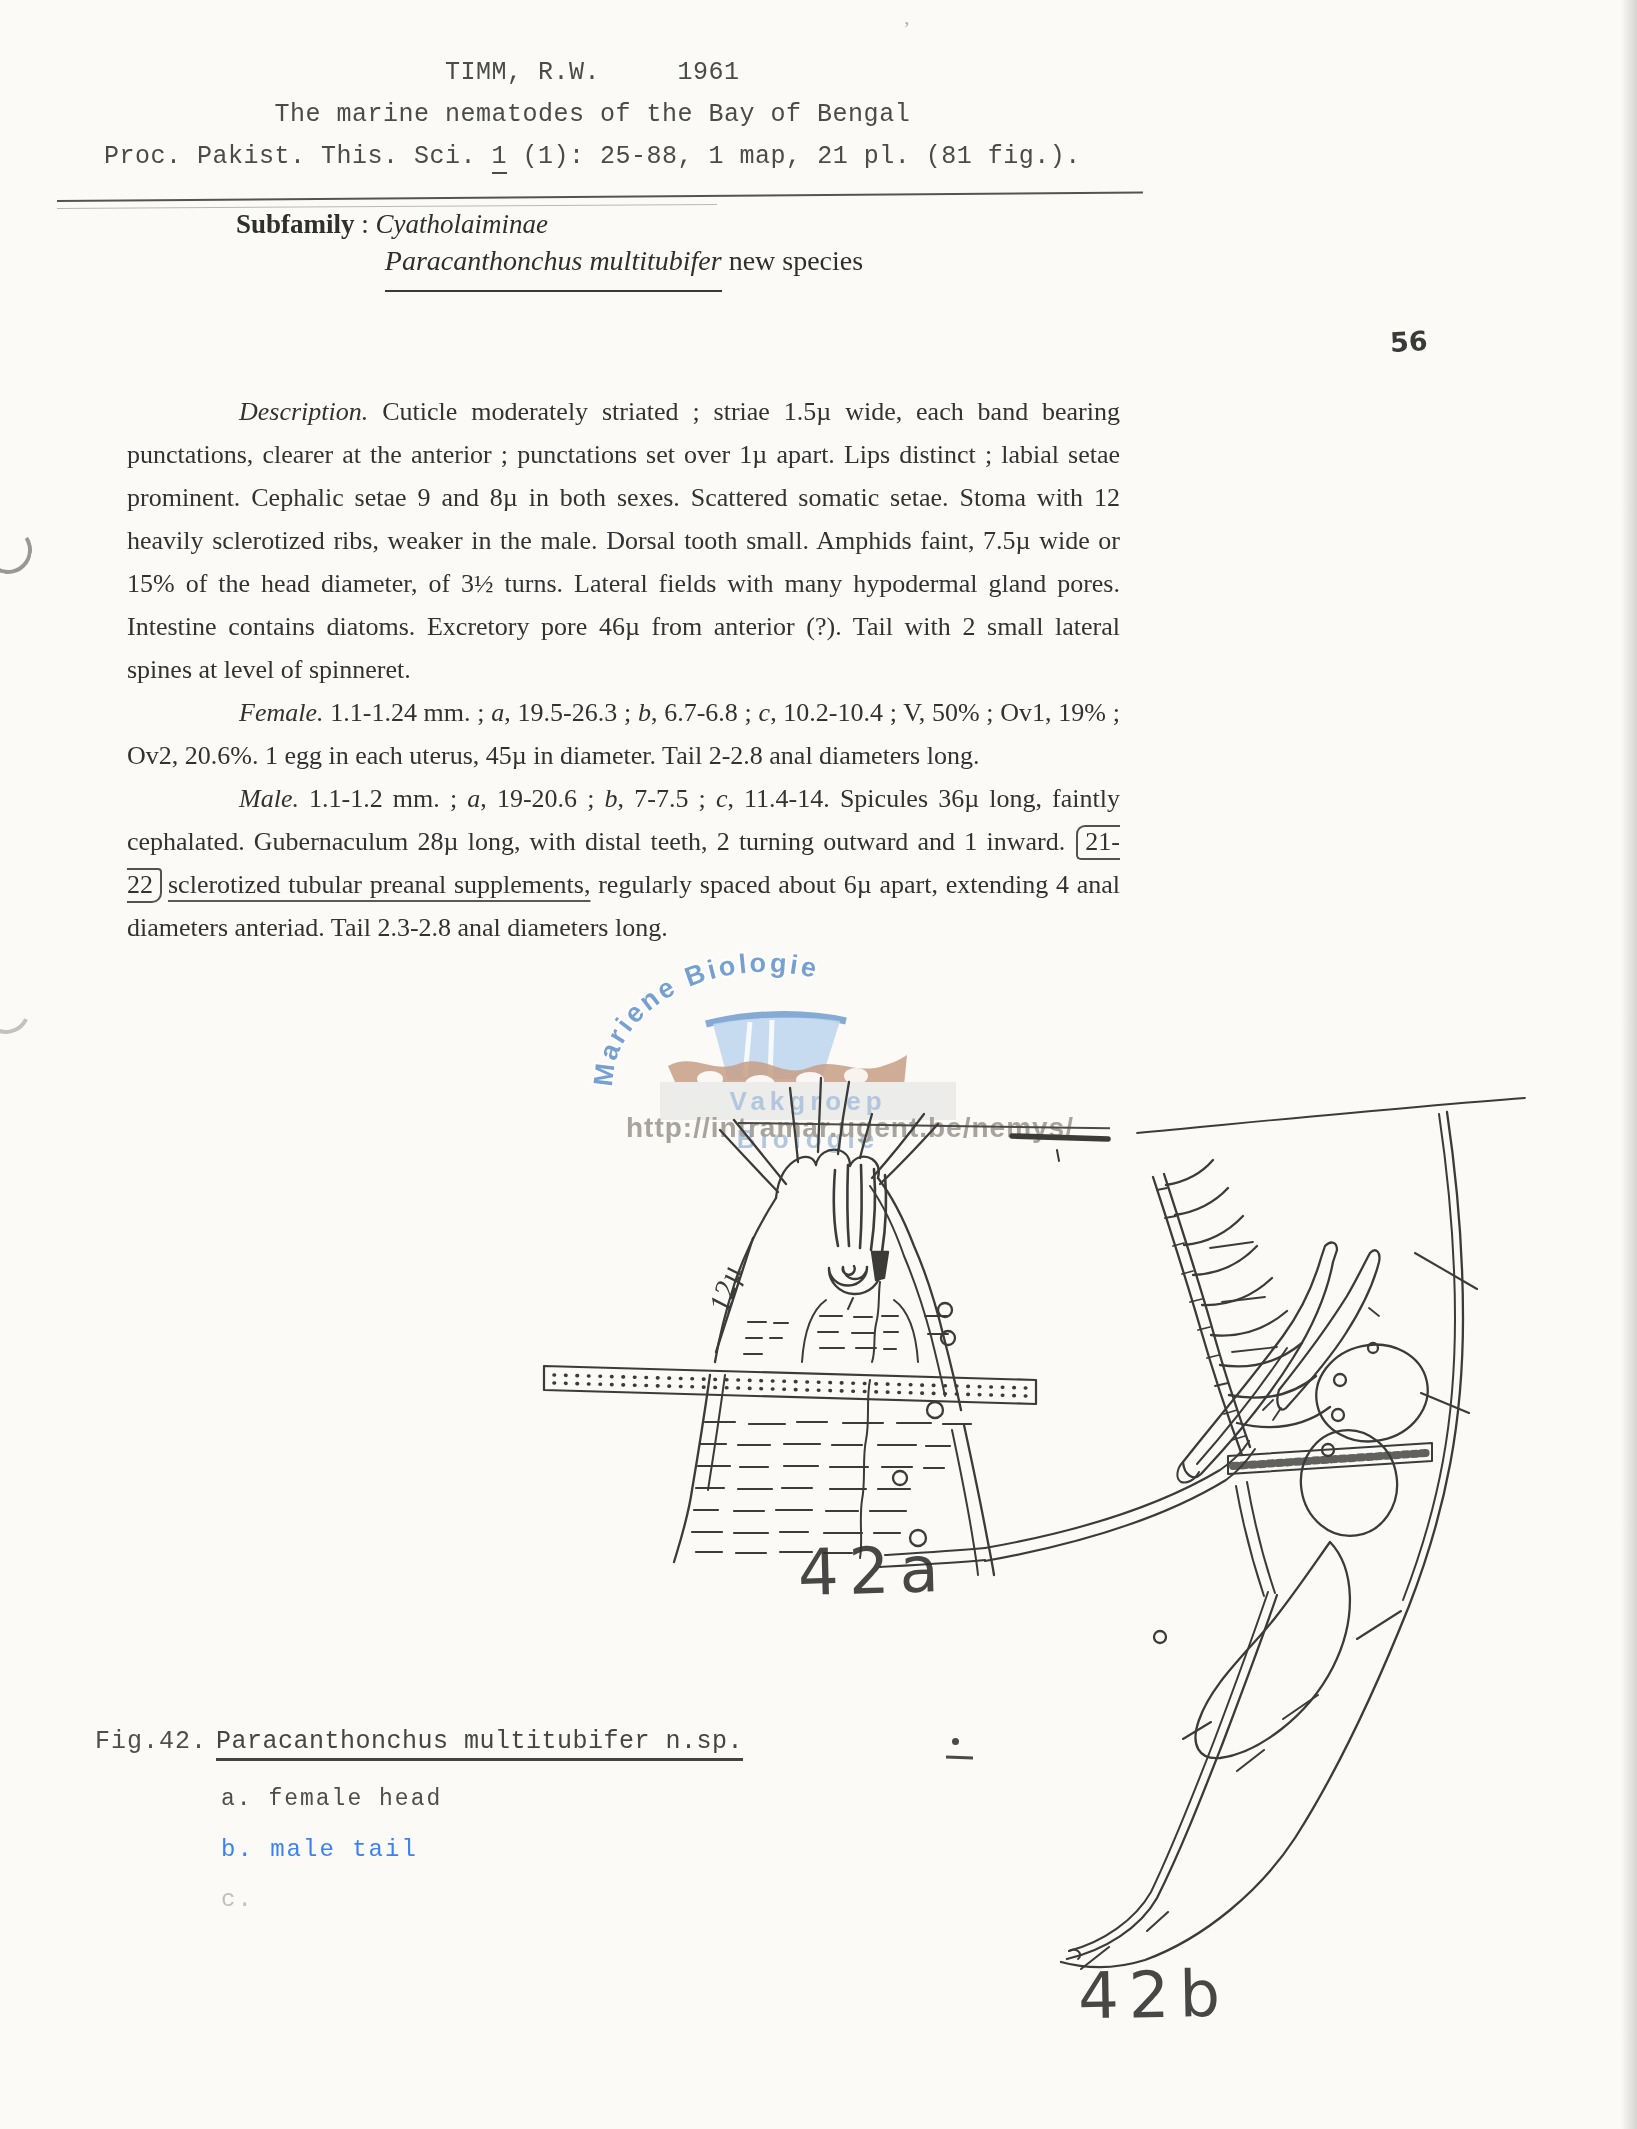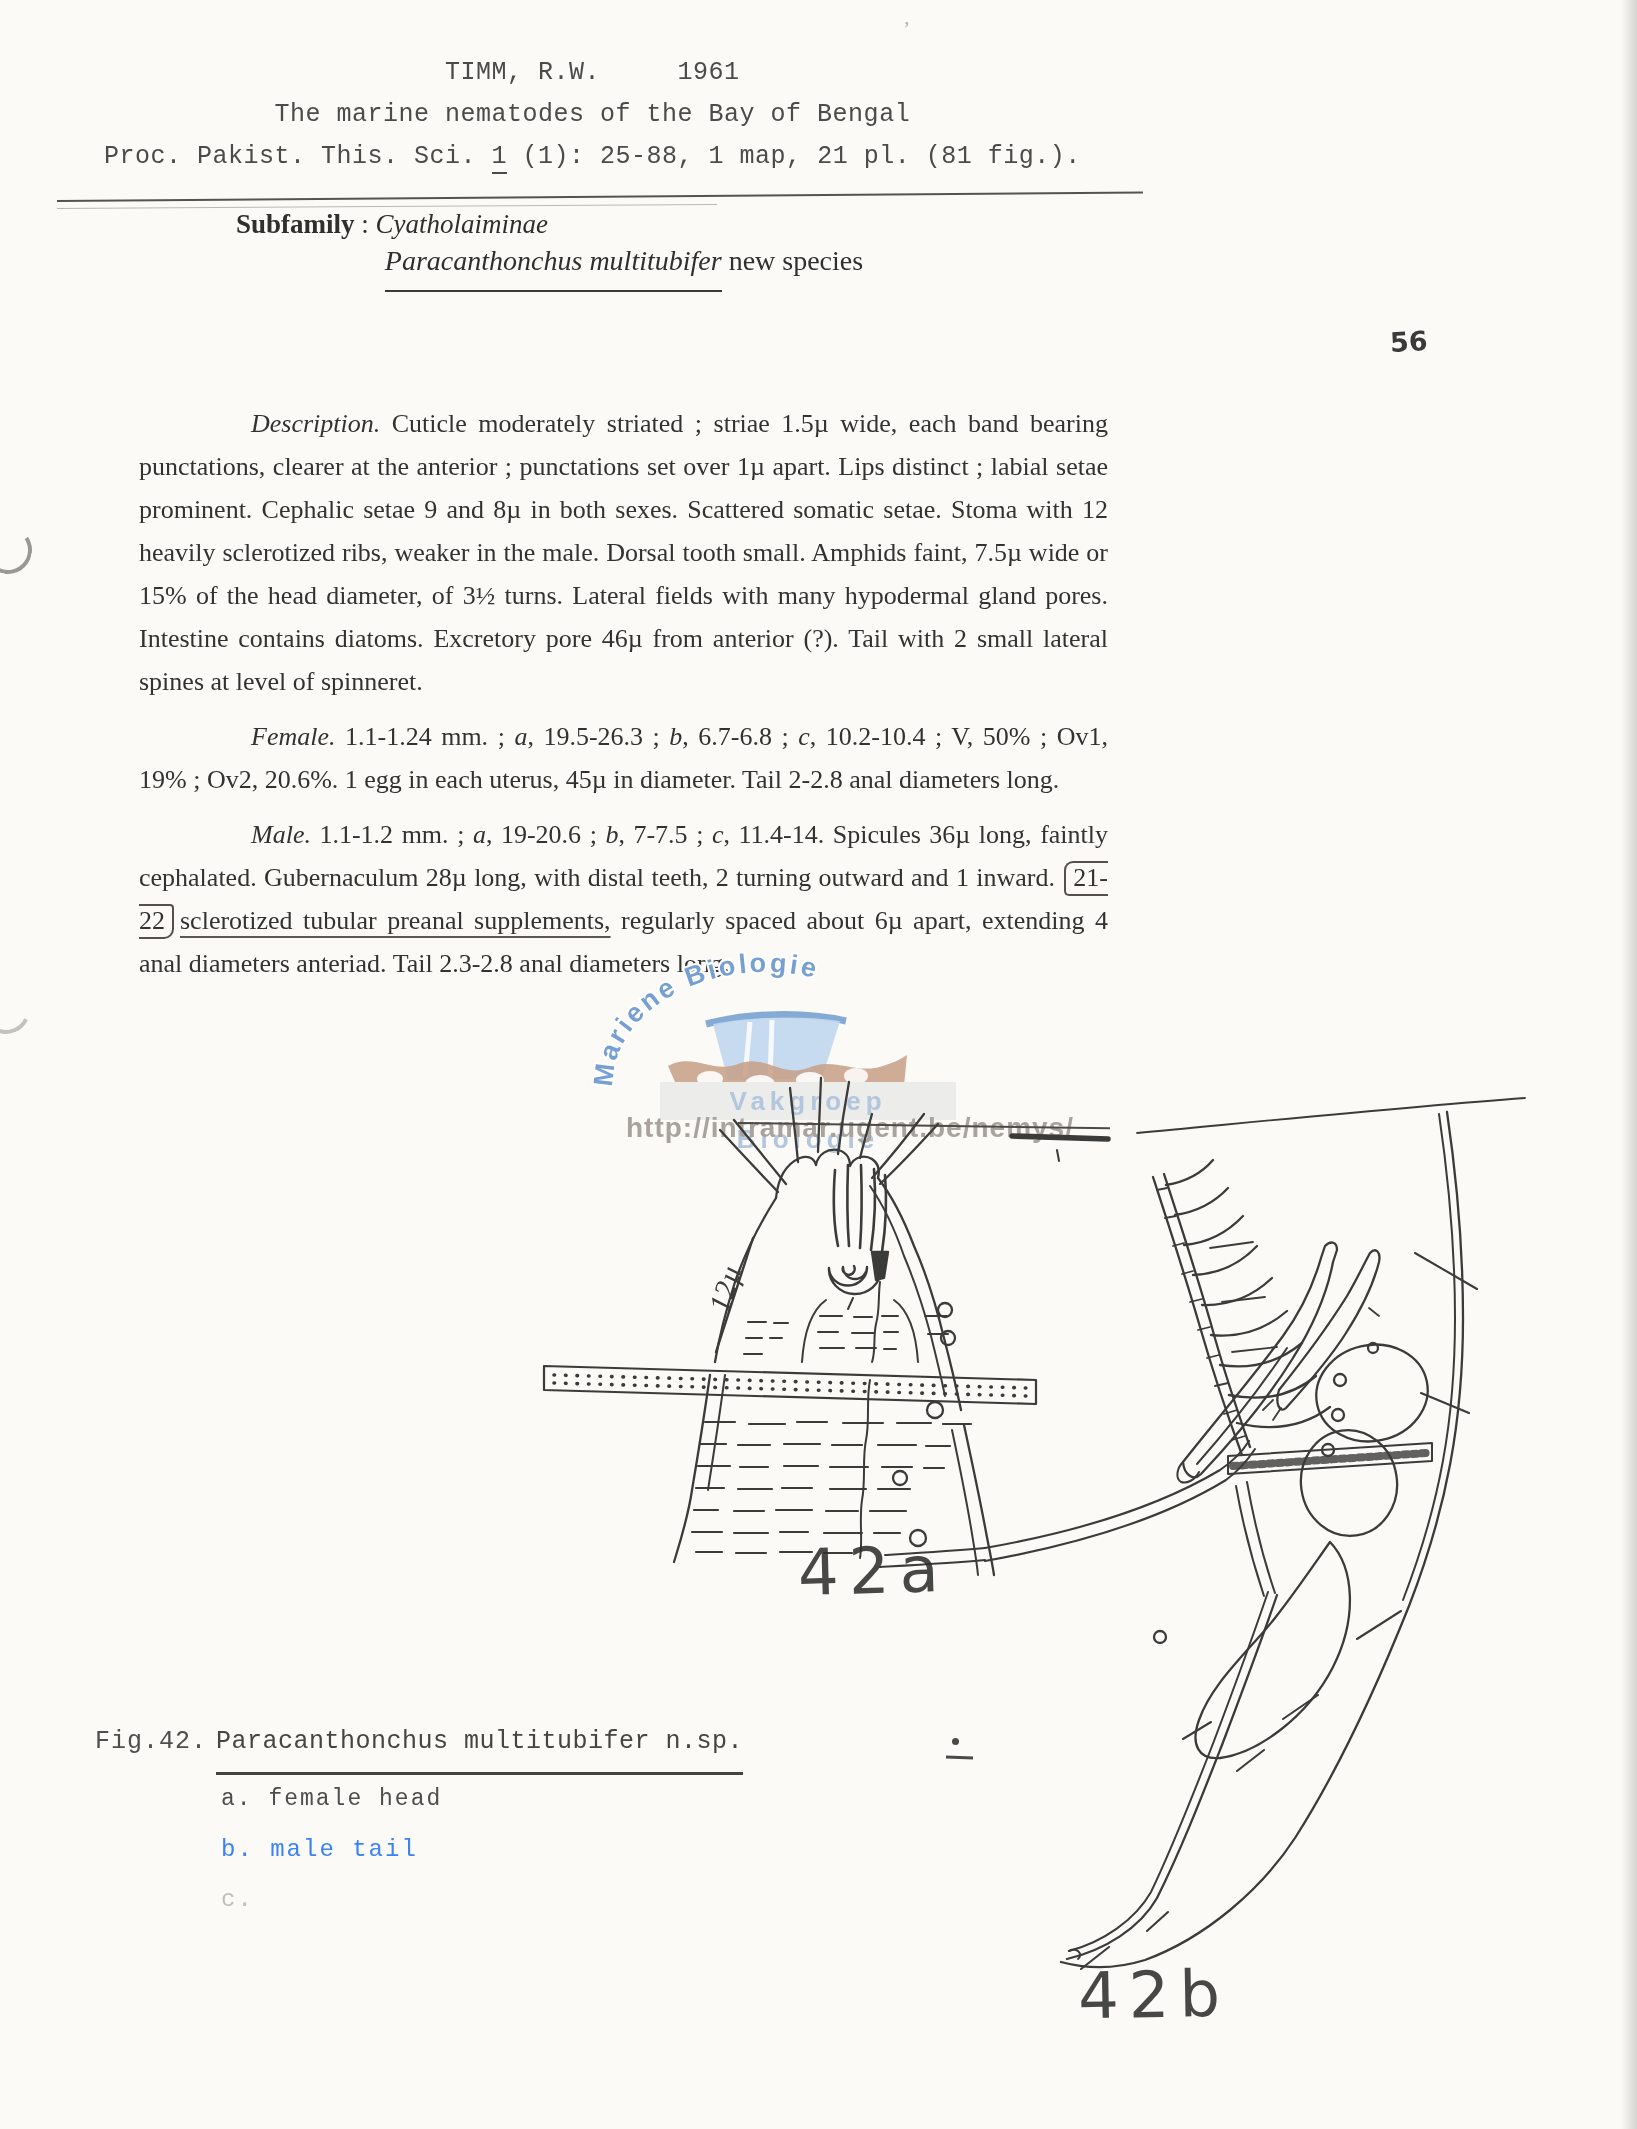--- a/index.html
+++ b/index.html
@@ -18,39 +18,39 @@
   #rule2{left:57px;top:208px;width:660px;height:0;border-top:1.5px solid #b9b8b4;transform:rotate(-0.35deg);transform-origin:left center;}
   
   #subfam{left:236px;top:209px;font-size:27px;color:#2f2f2d;}
   #subfam b{font-weight:bold;}
   .it{font-style:italic;}
   #speciesline{left:128px;top:245px;width:992px;text-align:center;font-size:28px;color:#2f2f2d;}
   #speciesline .sp{font-style:italic;border-bottom:2px solid #3c3a37;padding-bottom:14px;}
   #pageno{left:1390px;top:326px;font-family:"DejaVu Sans",sans-serif;font-weight:600;font-size:27px;color:#3a3a3a;transform:rotate(-3deg);}
   
   #bodytext{left:127px;top:390px;width:993px;font-size:26px;line-height:43px;text-align:justify;color:#333231;}
-  #bodytext p{margin:12px;text-indent:112px;}
+  #bodytext p{margin:0;text-indent:112px;}
   .boxed{border:2px solid #55524d;border-radius:9px 4px 10px 5px;padding:0 7px 2px 7px;margin:0 6px 0 2px;}
   .hand-underline{text-decoration:underline;text-decoration-thickness:2px;text-underline-offset:7px;text-decoration-color:#5c5954;}
   
   .wm{pointer-events:none;}
   #vakgroep{left:660px;top:1082px;width:296px;height:38px;background:#ececea;
     font-family:"Liberation Sans","DejaVu Sans",sans-serif;font-weight:bold;font-size:26px;
     color:#b2c6de;letter-spacing:5px;text-align:center;line-height:38px;}
   #wmurl{left:626px;top:1112px;font-family:"Liberation Sans","DejaVu Sans",sans-serif;font-weight:bold;
     font-size:28px;color:#a8a49d;letter-spacing:1px;}
   
   #figlineA{left:738px;top:1122px;width:372px;height:0;border-top:2px solid #4a4a48;transform:rotate(0.8deg);transform-origin:left center;}
   
   .figlabel{font-family:"DejaVu Sans",sans-serif;font-size:64px;color:#2f2f2d;letter-spacing:10px;opacity:.88;}
   #lbl42a{left:798px;top:1534px;transform:rotate(-1.5deg);}
   #lbl42b{left:1078px;top:1958px;transform:rotate(-1deg);}
   
   #cap-ref{left:95px;top:1727px;font-size:25px;color:#4e4e4c;letter-spacing:1px;}
-  #cap-species{left:216px;top:1727px;font-size:25px;color:#454542;letter-spacing:.5px;border-bottom:3px solid #45433f;padding-bottom:16px;}
+  #cap-species{left:216px;top:1727px;font-size:25px;color:#454542;letter-spacing:.5px;border-bottom:3px solid #45433f;padding-bottom:2px;}
   #cap-a{left:221px;top:1786px;font-size:23px;color:#4e4e4c;letter-spacing:2px;}
   #cap-b{left:221px;top:1836px;font-size:24px;color:#3b82f6;letter-spacing:2px;text-align:right;}
   #cap-c{left:221px;top:1886px;font-size:24px;color:#c0bfba;letter-spacing:2px;}
   
   #edge-right{right:0;top:0;width:16px;height:2129px;background:linear-gradient(to right,rgba(0,0,0,0),#d5d4d0);}
   .binder{width:40px;height:40px;border:4px solid transparent;border-radius:50%;}
   #binder1{left:-16px;top:526px;border-bottom-color:#878784;border-right-color:#878784;transform:rotate(12deg);opacity:.85;}
   #binder2{left:-18px;top:986px;border-bottom-color:#9d9d9a;border-right-color:#9d9d9a;transform:rotate(70deg);opacity:.6;}
   #apostrophe{left:903px;top:16px;font-size:22px;color:#b3b2ae;}
   #straydot{left:952px;top:1738px;width:7px;height:7px;border-radius:50%;background:#4a4a48;}

